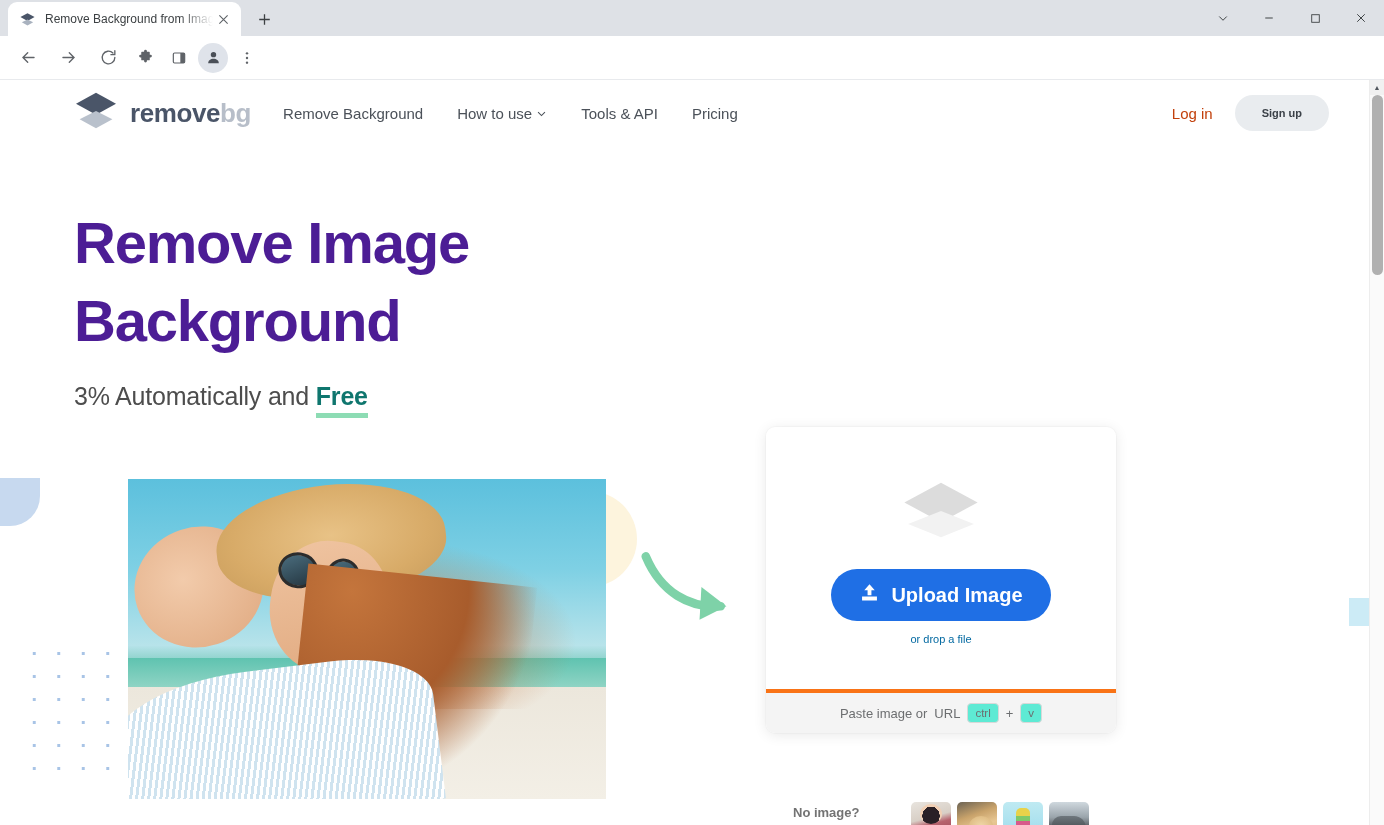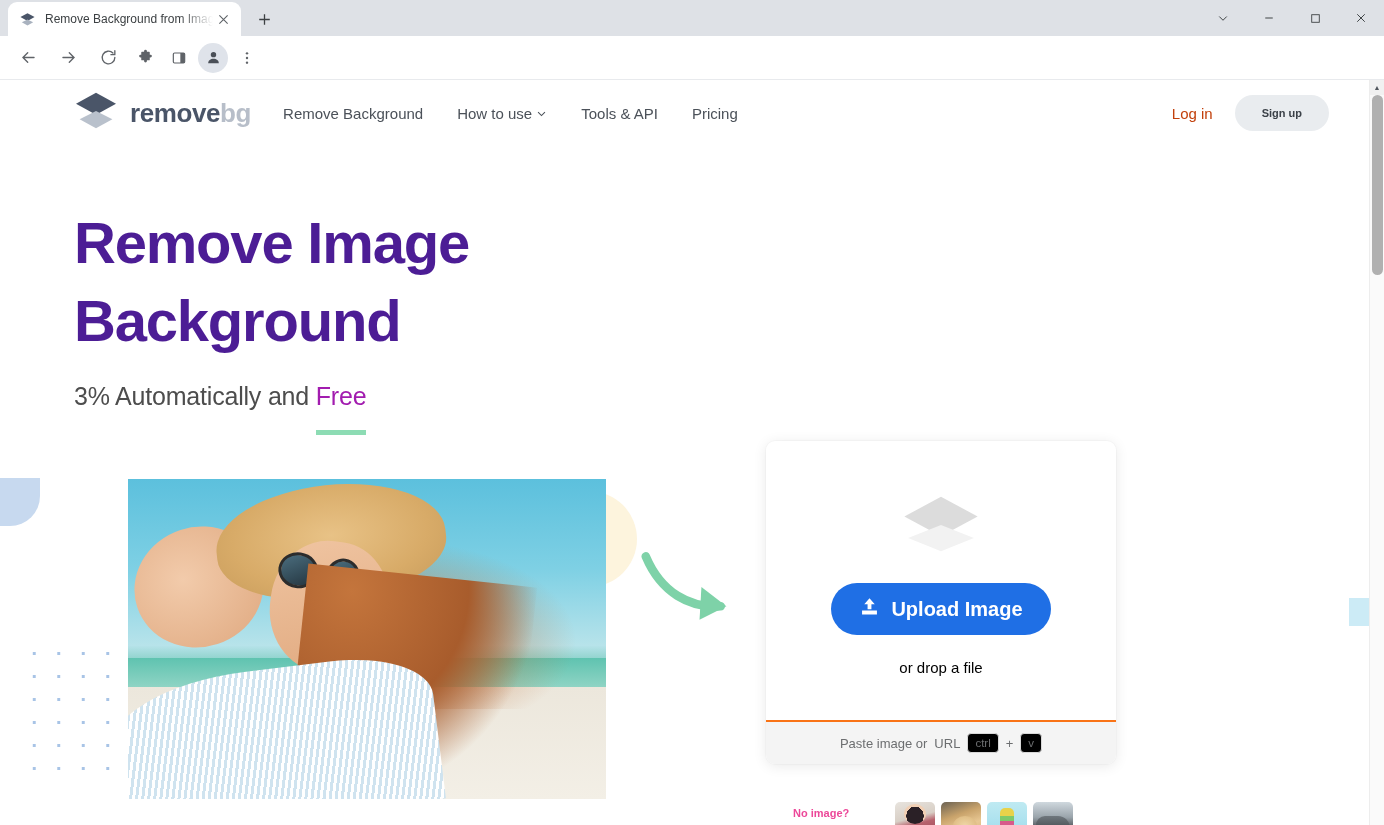--- a/index.html
+++ b/index.html
@@ -119,22 +119,22 @@
   
   .hero { position: relative; padding: 0 0 0 74px; }
   .h1 {
     font-size: 58px; line-height: 78px; font-weight: 800;
     color: #4c1d95; letter-spacing: -1.2px; margin-top: 58px;
   }
   .sub {
     font-size: 25px; color: #4d4d4d; margin-top: 22px; letter-spacing: -0.2px;
   }
   .sub .free {
-    font-weight: 400; color: #a21caf;
-    border-bottom: 5px solid #8ddcb4; padding-bottom: 20px;
+    font-weight: 700; color: #0f766e;
+    border-bottom: 5px solid #8ddcb4; padding-bottom: 3px;
   }
 
   
   .photo {
     position: absolute; left: 128px; top: 399px;
     width: 478px; height: 320px; overflow: hidden;
     background: linear-gradient(180deg,#5cc0dd 0%,#7ed0e4 28%,#b7e3ea 52%,#6fc6b4 60%,#e6e0d2 68%,#f0ece2 100%);
   }
   .photo .sky { position:absolute; inset:0; }
   .photo .sea {
@@ -205,54 +205,54 @@
     left:541px; top:411px; width:96px; height:96px;
     background:#fdf4dd; border-radius:50%;
   }
   .deco-blue-sq {
     left:1349px; top:518px; width:30px; height:28px; background:#ccebf6;
   }
   .arrow-wrap { position:absolute; left:640px; top:470px; }
 
   
   .card {
-    position:absolute; left:766px; top:361px; width:350px;
+    position:absolute; left:766px; top:347px; width:350px;
     background:#fff; border-radius:9px;
     box-shadow:0 2px 14px rgba(0,0,0,.09), 0 0 0 1px rgba(0,0,0,.02);
     overflow:hidden;
   }
   .card-body {
     padding:52px 0 44px; display:flex; flex-direction:column;
     align-items:center;
   }
   .stack-icon { margin-bottom: 24px; }
   .upload-btn {
     background:#1f6fe5; color:#fff; border:none; border-radius:28px;
     padding:0 28px; height:52px; font-size:20px; font-weight:700;
     font-family:inherit; display:flex; align-items:center; gap:11px;
   }
-  .drop-text { font-size:15px; color:#000000; margin-top:24px; }
+  .drop-text { font-size:11px; color:#0369a1; margin-top:12px; }
   .card-foot {
-    background:#f4f4f4; border-top:2px solid #f97316;
+    background:#f4f4f4; border-top:4px solid #f97316;
     height:44px; display:flex; align-items:center; justify-content:center;
     gap:7px; font-size:13px; color:#6c6e70;
   }
   .card-foot .url { color:#6c6e70; }
   .key {
-    background:#000000; border:1px solid #d8d8d8; border-radius:4px;
+    background:#5eead4; border:1px solid #d8d8d8; border-radius:4px;
     padding:2px 7px; font-size:11.5px; color:#6c6e70; line-height:14px;
   }
 
   
   .samples {
     position:absolute; left:793px; top:722px;
     display:flex; align-items:center; gap:14px;
   }
   .samples-label {
-    font-size:11px; font-weight:700; color:#ec4899; line-height:18px;
+    font-size:13px; font-weight:700; color:#737373; line-height:18px;
   }
   .thumbs { display:flex; gap:6px; }
   .thumb {
     width:40px; height:40px; border-radius:5px; overflow:hidden;
     position:relative;
   }
   .t1 { background:linear-gradient(165deg,#e8e4de 0%,#d8cfc6 40%,#b8636e 55%,#8f3f4c 100%); }
   .t1::after{ content:""; position:absolute; left:9px; top:2px; width:22px; height:20px;
     background:radial-gradient(ellipse at 50% 60%,#2a2026 0 55%, #f1cfb4 56% 100%); border-radius:50%; }
   .t2 { background:linear-gradient(160deg,#6b6253 0%,#c9a36b 35%,#e8c793 60%,#d6b074 100%); }

